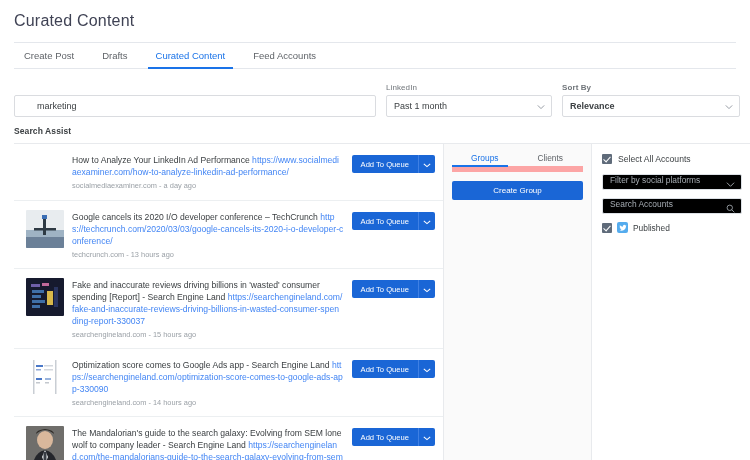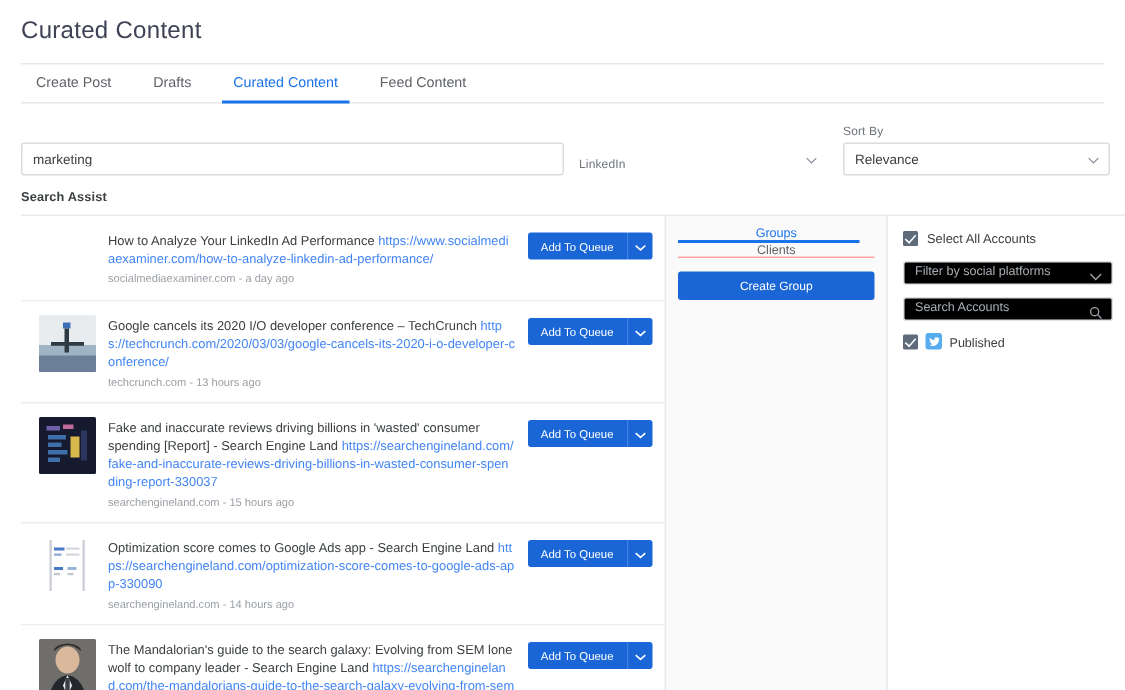--- a/index.html
+++ b/index.html
@@ -66,26 +66,26 @@
     letter-spacing: .1px;
   }
   .text-input {
     width: 100%;
     height: 22px;
     border: 1px solid #dadce0;
     border-radius: 2px;
     background: #fff;
     font-size: 9px;
     color: #3c4043;
-    padding: 0 7px;
+    padding: 0 22px;
     font-family: "Liberation Sans", sans-serif;
     outline: none;
   }
   .sel-wrap { position: relative; flex: 0 0 166px; }
-  .sel-wrap.sort { flex: 0 0 178px; }
+  .sel-wrap.sort { flex: 0 0 178px; font-weight: bold; }
   .select-box {
     width: 100%;
     height: 22px;
     border: 1px solid #dadce0;
     border-radius: 2px;
     background: #fff;
     font-size: 9px;
     color: #3c4043;
     padding: 0 20px 0 7px;
     display: flex;
@@ -192,24 +192,23 @@
   
   .rightpane { flex: 1 1 auto; display: flex; }
   .groups-col {
     flex: 0 0 148px;
     border-right: 1px solid #e8eaed;
     background: #fafafa;
     padding: 6px 8px 0 8px;
   }
   .sub-tabs {
     display: flex;
-    border-bottom: 1px solid #fca5a5;
+    border-bottom: 6px solid #fca5a5;
     height: 22px;
     margin-bottom: 9px;
-    flex-direction: column;
   }
   .sub-tab {
     flex: 1 1 50%;
     font-size: 8.4px;
     color: #5f6368;
     display: flex;
     align-items: center;
     justify-content: center;
     position: relative;
     cursor: pointer;
@@ -314,32 +313,35 @@
     <div class="tab">
         <span>Create Post</span>
       </div>
     <div class="tab">
         <span>Drafts</span>
       </div>
     <div class="tab active">
         <span>Curated Content</span>
       </div>
     <div class="tab">
-        <span>Feed Content</span>
+        <span>Feed Accounts</span>
       </div>
   </div>
 
   <div class="filters">
     <div class="search-wrap">
       <div class="field-label">&nbsp;</div>
       <input class="text-input" readonly="" value="marketing" style="">
     </div>
 
     <div class="sel-wrap">
       <div class="field-label">LinkedIn</div>
+      <div class="select-box">
+        <span>Past 1 month</span>
+      </div>
       <span class="chev">
         <svg viewBox="0 0 10 10">
             <path d="M1 3 L5 7 L9 3" fill="none" stroke="#8a9099" stroke-width="1.1"></path>
           </svg>
       </span>
     </div>
 
     <div class="sel-wrap sort">
       <div class="field-label">Sort By</div>
       <div class="select-box">

